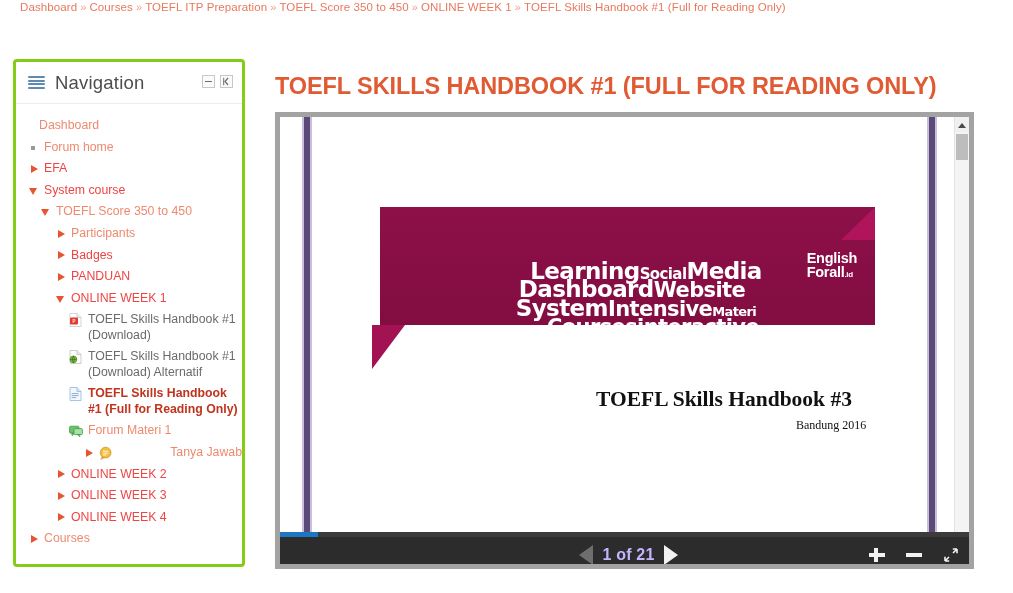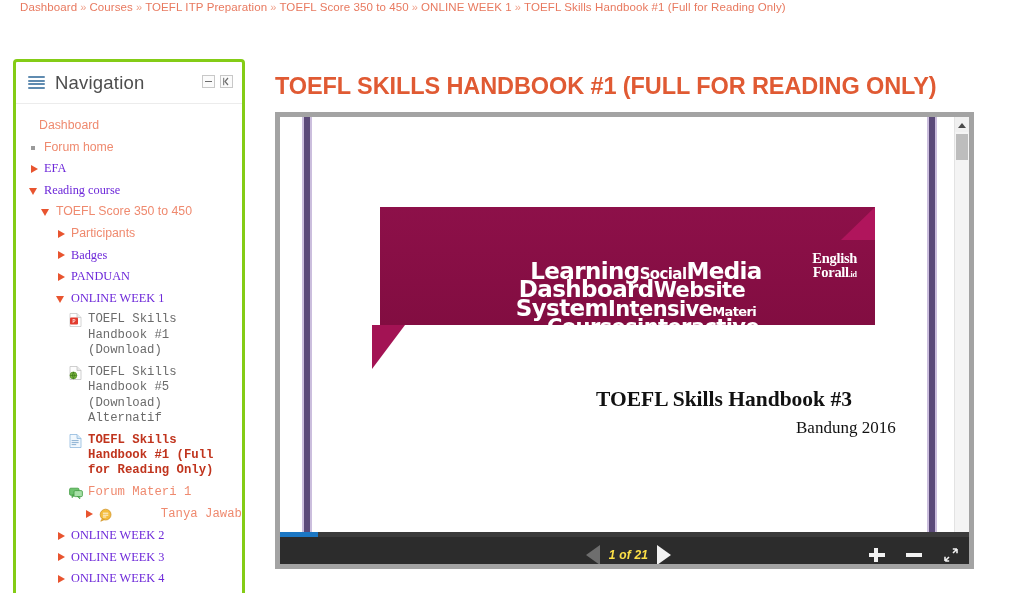--- a/index.html
+++ b/index.html
@@ -163,27 +163,27 @@
   
   .ic {
     width: 14px;
     min-width: 14px;
     height: 15px;
     position: relative;
     margin-right: 5px;
   }
   .ic svg { display: block; margin-top: 1px; }
 
-  .dark { color: #6d28d9; font-family: Liberation Serif, serif; }
+  .dark { color: #ef4444; }
   .gray { color: #6b6b6b; }
   .active-item {
     color: #c0341d;
     font-weight: bold;
   }
-  .wrap2 { white-space: normal; width: 150px; font-family: Liberation Mono, monospace; }
+  .wrap2 { white-space: normal; width: 150px; }
 
   
   #page-title {
     position: absolute;
     left: 275px;
     top: 73px;
     font-size: 23.5px;
     font-weight: bold;
     color: #e05a33;
     letter-spacing: -0.1px;
@@ -278,45 +278,45 @@
   .wc-lg { font-size: 23px; }
   .wc-md { font-size: 21px; }
   .wc-sm { font-size: 15px; }
   .wc-xs { font-size: 13px; }
 
   #logo {
     position: absolute;
     right: 18px;
     top: 44px;
     color: #ffffff;
-    font-family: Liberation Serif, serif;
+    font-family: Liberation Sans, sans-serif;
     font-weight: bold;
     font-size: 14.5px;
     line-height: 14px;
-    text-align: center;
+    text-align: left;
     letter-spacing: -0.3px;
   }
   #logo .sub { font-size: 8px; vertical-align: baseline; }
 
   #doc-title {
     position: absolute;
     left: 316px;
     top: 270px;
     font-family: "Liberation Serif", serif;
     font-size: 21.5px;
     font-weight: bold;
     color: #111111;
     white-space: nowrap;
   }
   #doc-subtitle {
     position: absolute;
     left: 516px;
     top: 301px;
     font-family: "Liberation Serif", serif;
-    font-size: 17px;
+    font-size: 12px;
     color: #111111;
     white-space: nowrap;
   }
 
   
   #vscroll {
     position: absolute;
     right: 0px;
     top: 0px;
     width: 15px;
@@ -385,23 +385,22 @@
     gap: 9px;
   }
   .arrow-l, .arrow-r {
     width: 0; height: 0;
     border-top: 10px solid transparent;
     border-bottom: 10px solid transparent;
   }
   .arrow-l { border-right: 14px solid #6e6e6e; }
   .arrow-r { border-left: 14px solid #f2f2f2; }
   #page-label {
-    font-size: 12px;
-    font-style: italic;
-    color: #fde047;
+    font-size: 16px;
+    color: #c4b5fd;
     font-weight: bold;
     letter-spacing: 0.2px;
   }
   #tools-right {
     position: absolute;
     right: 17px;
     top: 0;
     height: 35px;
     display: flex;
     align-items: center;
@@ -448,21 +447,21 @@
       <div class="tree-item d1">
         <span class="bullet"></span>
         <span class="label">Forum home</span>
       </div>
       <div class="tree-item d1">
         <span class="tri right"></span>
         <span class="label dark">EFA</span>
       </div>
       <div class="tree-item d1">
         <span class="tri down"></span>
-        <span class="label dark">Reading course</span>
+        <span class="label dark">System course</span>
       </div>
       <div class="tree-item d2">
         <span class="tri down"></span>
         <span class="label">TOEFL Score 350 to 450</span>
       </div>
       <div class="tree-item d3">
         <span class="tri right"></span>
         <span class="label">Participants</span>
       </div>
       <div class="tree-item d3">
@@ -490,21 +489,21 @@
       </div>
       <div class="tree-item d4">
         <span class="ic">
           <svg width="13" height="14" viewBox="0 0 13 14">
             <path d="M1 0.5 h7 l4 4 v9 h-11 z" fill="#fdfdfd" stroke="#c3c3c3" stroke-width="0.8"></path>
             <path d="M8 0.5 v4 h4" fill="#e7e7e7" stroke="#c3c3c3" stroke-width="0.8"></path>
             <circle cx="4.4" cy="9.4" r="3.4" fill="#7fb943" stroke="#4e8a1e" stroke-width="0.7"></circle>
             <path d="M1 9.4 h6.8 M4.4 6 q2.2 3.4 0 6.8 q-2.2 -3.4 0 -6.8" stroke="#2f6a12" stroke-width="0.6" fill="none"></path>
           </svg>
         </span>
-        <span class="label gray wrap2">TOEFL Skills Handbook #5 (Download) Alternatif</span>
+        <span class="label gray wrap2">TOEFL Skills Handbook #1 (Download) Alternatif</span>
       </div>
       <div class="tree-item d4">
         <span class="ic">
           <svg width="13" height="14" viewBox="0 0 13 14">
             <path d="M1 0.5 h7 l4 4 v9 h-11 z" fill="#f2f8fd" stroke="#8fb9dd" stroke-width="0.8"></path>
             <path d="M8 0.5 v4 h4" fill="#d6e7f5" stroke="#8fb9dd" stroke-width="0.8"></path>
             <rect x="2.6" y="6.2" width="7" height="0.9" fill="#7fa8cc"></rect>
             <rect x="2.6" y="8.2" width="7" height="0.9" fill="#7fa8cc"></rect>
             <rect x="2.6" y="10.2" width="4.6" height="0.9" fill="#7fa8cc"></rect>
           </svg>

